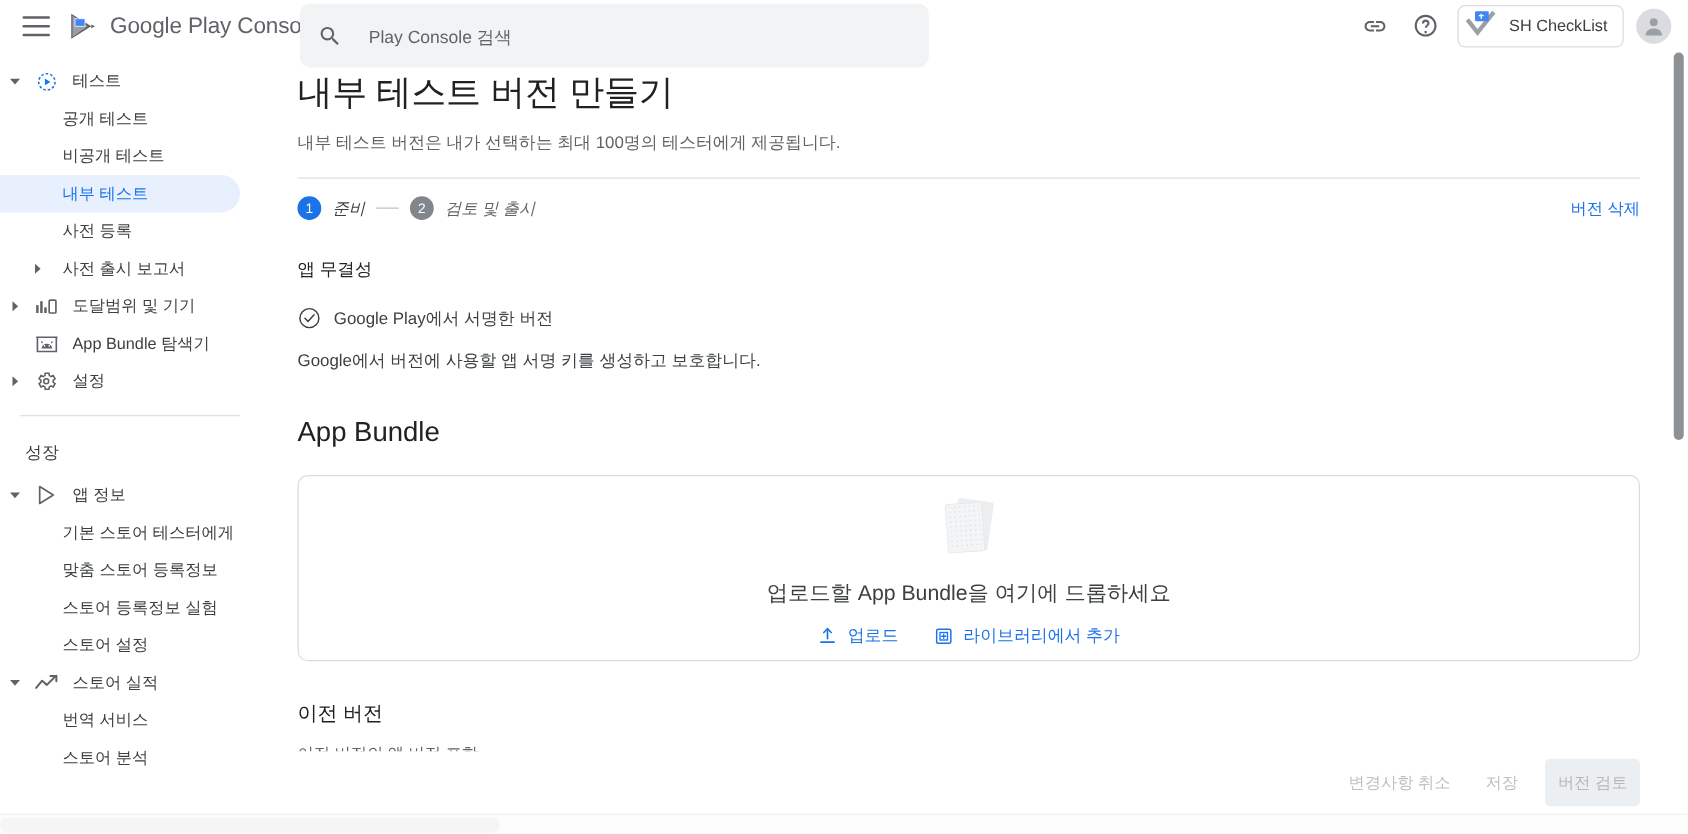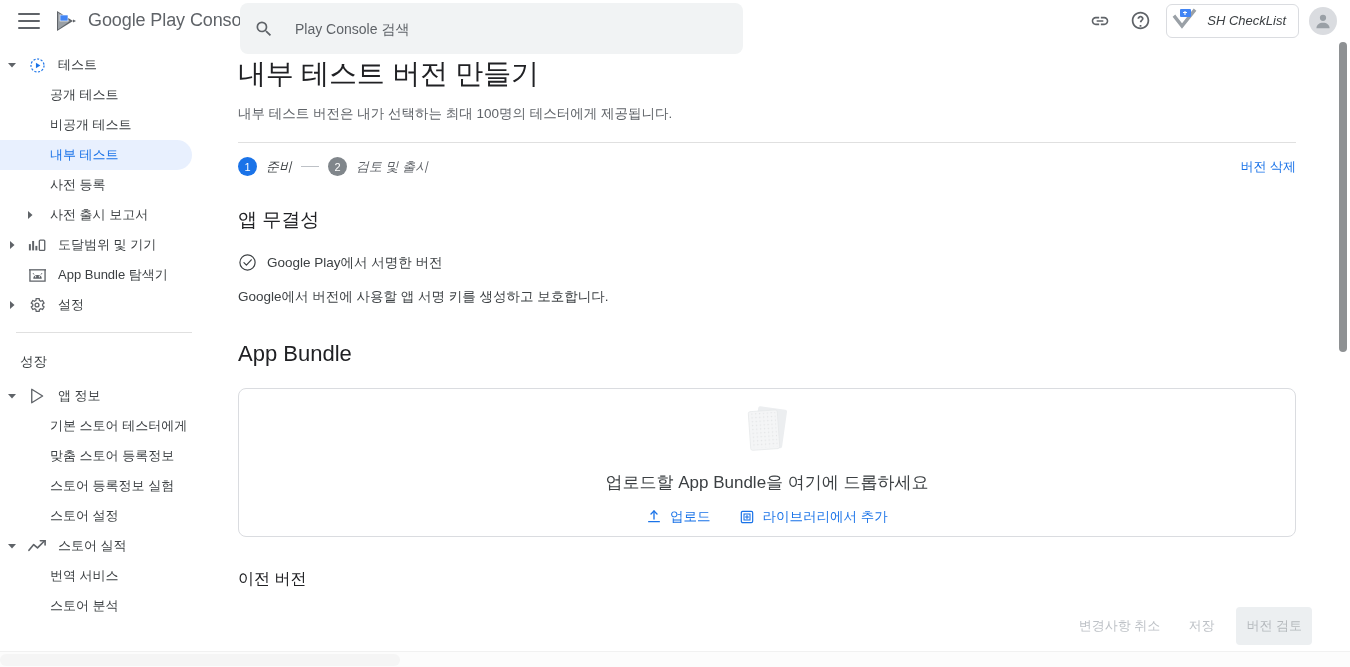--- a/index.html
+++ b/index.html
@@ -70,21 +70,21 @@
     display: flex; align-items: center; justify-content: center;
     border-radius: 50%; cursor: pointer; background: transparent; border: none;
   }
   .app-chip {
     display: flex; align-items: center;
     height: 34px;
     border: 1px solid #dadce0;
     border-radius: 6px;
     padding: 0 12px 0 0;
     margin-left: 6px; margin-right: 10px;
-    cursor: pointer; background: #fff; font-style: italic;
+    cursor: pointer; background: #fff;
   }
   .app-chip-icon {
     width: 30px; height: 30px;
     margin: 0 8px 0 2px;
     position: relative; flex: none;
   }
   .app-chip-label { font-size: 13px; color: #3c4043; white-space: nowrap; }
   .avatar {
     width: 28px; height: 28px; border-radius: 50%;
     background: #dadce0; margin-right: 13px;
@@ -136,21 +136,21 @@
     padding: 20px 0 10px 20px;
   }
 
   
   .main {
     position: absolute; left: 200px; top: 41px;
     width: 1150px; height: 626px;
     background: #fff;
     overflow: hidden;
   }
-  .content { padding: 0 16px 0 38px; }
+  .content { padding: 0 0 0 38px; }
 
   .page-title {
     font-size: 28px; font-weight: 400; color: #202124;
     margin: 0; padding-top: 14px; letter-spacing: -0.2px;
   }
   .page-sub {
     font-size: 13.5px; color: #5f6368;
     margin: 12px 0 0 0;
   }
   .hr { height: 1px; background: #e0e0e0; margin: 19px 38px 0 0; }
@@ -174,21 +174,21 @@
   .step.on .step-label { color: #3c4043; font-weight: 500; }
   .step.off .step-label { color: #5f6368; }
   .step-sep { width: 18px; height: 1px; background: #bdc1c6; margin: 0 9px; }
   .delete-link {
     position: absolute; right: 38px; top: 1px;
     font-size: 13px; color: #1a73e8; font-weight: 500;
     cursor: pointer; white-space: nowrap;
   }
 
   .sec-title {
-    font-size: 19px; font-weight: 500; color: #202124;
+    font-size: 14px; font-weight: 500; color: #202124;
     margin: 31px 0 0 0;
   }
   .integrity-row {
     display: flex; align-items: center;
     margin-top: 20px;
   }
   .integrity-row .chk { width: 19px; height: 19px; margin-right: 10px; flex: none; }
   .integrity-row .txt { font-size: 13.5px; color: #3c4043; }
   .integrity-desc {
     font-size: 13.5px; color: #3c4043;

